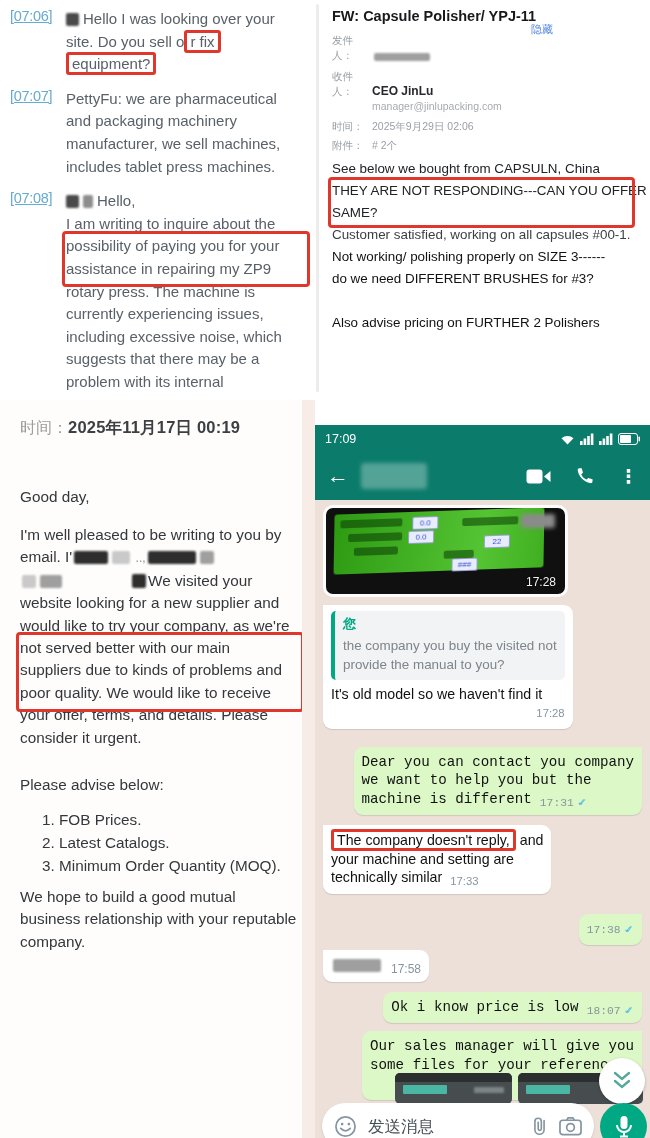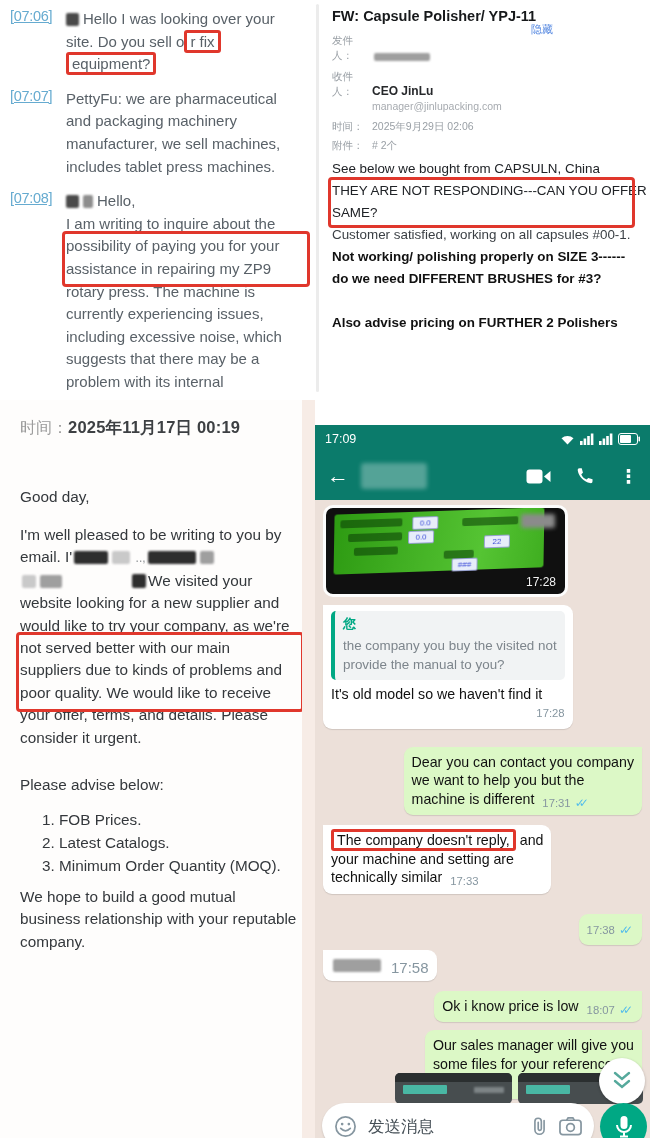--- a/index.html
+++ b/index.html
@@ -31,21 +31,21 @@
   
   #q-fwmail{left:320px;top:0;width:273px;height:420px;box-sizing:border-box;padding:8px 12px;}
   .fw-subject{font-size:14.5px;font-weight:bold;color:#17191b;margin-bottom:9px;}
   .fw-hide{position:absolute;right:40px;top:22px;color:#5286e0;font-size:11px;}
   .fw-row{font-size:10.5px;color:#9aa0a6;line-height:15px;}
   .fw-label{display:inline-block;width:40px;color:#9aa0a6;}
   .fw-name{font-size:12px;font-weight:bold;color:#26282b;}
   .fw-mail{color:#a7abb0;}
   .fw-body{position:absolute;left:12px;top:158px;width:312px;font-size:13.4px;line-height:22px;
            color:#202327;white-space:pre;}
-  .fw-bold{font-weight:bold;color:#111;text-align:right;}
+  .fw-bold{font-weight:normal;color:#111;text-align:right;}
   .hl-fw{left:8px;top:177px;width:301px;height:45px;}
 
   
   #q-inquiry{left:0;top:400px;width:315px;height:738px;background:#fefdfc;}
   #pinkstrip{left:302px;top:400px;width:13px;height:738px;background:#f7ece6;}
   .inq{position:absolute;left:20px;color:#34383c;font-size:15.3px;line-height:22.4px;}
   .inq-time-label{color:#9b9b9b;font-size:16px;}
   .inq-time-val{color:#3d4043;font-size:16.5px;font-weight:600;letter-spacing:0.2px;}
   .hl-inq{left:16px;top:632px;width:282px;height:74px;}
 
@@ -59,21 +59,21 @@
              display:flex;align-items:center;box-sizing:border-box;padding:0 12px;gap:12px;}
   .wa-back{color:#fff;font-size:22px;line-height:1;}
   .wa-name-blur{width:66px;height:26px;border-radius:3px;background:rgba(255,255,255,0.30);filter:blur(2px);}
   .wa-hicons{margin-left:auto;display:flex;align-items:center;gap:25px;}
   .wa-kebab{color:#fff;font-size:19px;font-weight:bold;line-height:1;}
   .wa-chat{position:absolute;left:0;top:75px;width:100%;height:638px;box-sizing:border-box;
            padding:5px 8px;overflow:hidden;}
   .bub{position:relative;border-radius:9px;box-shadow:0 1px 1px rgba(0,0,0,0.12);
        padding:6px 8px;width:max-content;max-width:282px;font-size:14.2px;line-height:18.5px;color:#111;}
   .bub.in{background:#fff;border-top-left-radius:0;}
-  .bub.out{background:#dcf8c6;margin-left:auto;border-top-right-radius:0;}
+  .bub.out{background:#dcf8c6;margin-left:auto;border-top-right-radius:0;font-family:Liberation Mono, monospace;}
   .meta{font-size:11.3px;color:#8696a0;margin-left:8px;display:inline-block;transform:translateY(3px);}
   .meta-line{display:block;text-align:right;font-size:11.3px;color:#8696a0;margin-top:1px;}
   .ticks{color:#53bdeb;font-size:12px;letter-spacing:-6px;padding-right:7px;margin-left:4px;}
   .mb8{margin-bottom:8px}.mb10{margin-bottom:10px}.mb18{margin-bottom:18px}.mb20{margin-bottom:20px}.mb5{margin-bottom:5px}
   
   .wa-photo{position:relative;width:245px;height:92px;background:#101010;border:3px solid #fdfdfd;
             border-radius:10px;box-sizing:border-box;overflow:hidden;margin-bottom:8px;}
   .hmi{position:absolute;left:8px;top:3px;width:210px;height:60px;border-radius:3px;
        background:linear-gradient(100deg,#2d9a12,#55c433 70%,#3fae20);transform:rotate(-2deg) skewX(-3deg);
        filter:blur(0.4px);}
@@ -277,21 +277,21 @@
         <span class="pre"><span class="hl-inline">The company doesn't reply,</span><span> and
 your machine and setting are
 technically similar</span></span><span class="meta">17:33</span>
       </div>
 
       <div class="bub out mb5">
         <span class="meta-line"><span>17:38</span><span class="ticks">✓✓</span></span>
       </div>
 
       <div class="bub in mb10">
-        <span class="rd g w48"></span><span class="meta" style="font-size:15px">17:58</span>
+        <span class="rd g w48"></span><span class="meta" style="font-size:12px">17:58</span>
       </div>
 
       <div class="bub out mb8">
         <span class="pre">Ok i know price is low</span><span class="meta"><span>18:07</span><span class="ticks">✓✓</span></span>
       </div>
 
       <div class="bub out">
         <span class="pre">Our sales manager will give you
 some files for your reference</span>
         <span class="meta-line"><span>18:08</span><span class="ticks">✓✓</span></span>

